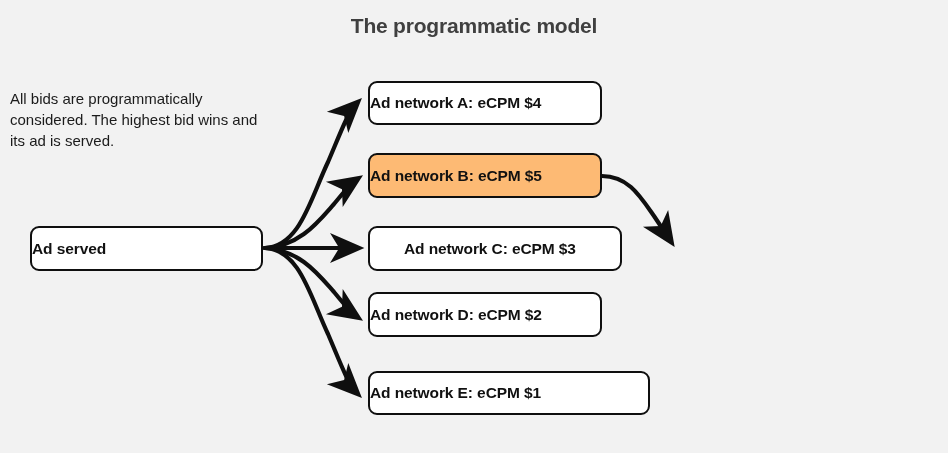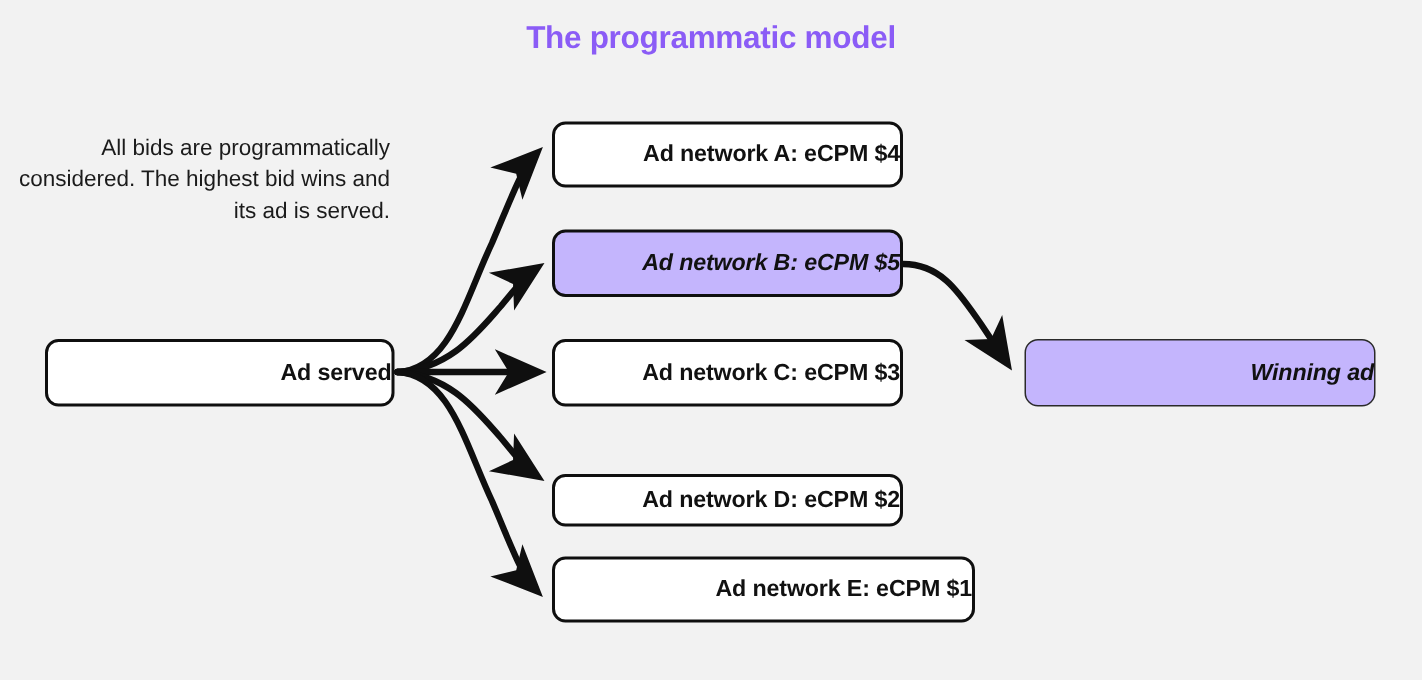--- a/index.html
+++ b/index.html
@@ -20,51 +20,49 @@
     height: 453px;
   }
   .title {
     position: absolute;
     left: 0;
     top: 14px;
     width: 948px;
     text-align: center;
     font-size: 21px;
     font-weight: bold;
-    color: #8b5cf6;
+    color: #404040;
     letter-spacing: -0.2px;
   }
   .side-note {
     position: absolute;
     left: 10px;
     top: 88px;
     width: 250px;
-    text-align: right;
     font-size: 15px;
     line-height: 21px;
     color: #1b1b1b;
   }
   .node {
     position: absolute;
     box-sizing: border-box;
     border: 2px solid #0f0f0f;
     border-radius: 9px;
     background: #ffffff;
     display: flex;
     align-items: center;
-    justify-content: flex-end;
+    justify-content: flex-start;
     font-size: 15.5px;
     font-weight: bold;
     color: #111111;
     letter-spacing: -0.1px;
     white-space: nowrap;
   }
   .node.green {
-    background: #c4b5fd;
-    font-style: italic;
+    background: #fdba74;
   }
   .node.soft {
     border-width: 1.5px;
     border-color: #2a2a2a;
   }
   #arrows {
     position: absolute;
     left: 0;
     top: 0;
     width: 948px;
@@ -102,29 +100,26 @@
   </div>
 
   <div class="node" style="left:368px; top:81px; width:234px; height:44px;">
     <span>Ad network A: eCPM $4</span>
   </div>
 
   <div class="node green" style="left:368px; top:153px; width:234px; height:45px;">
     <span>Ad network B: eCPM $5</span>
   </div>
 
-  <div class="node" style="left:368px; top:226px; width:234px; height:45px;">
+  <div class="node" style="left:368px; top:226px; width:254px; height:45px;padding-left:34px;">
     <span>Ad network C: eCPM $3</span>
   </div>
 
-  <div class="node" style="left:368px; top:316px; width:234px; height:35px;">
+  <div class="node" style="left:368px; top:292px; width:234px; height:45px;">
     <span>Ad network D: eCPM $2</span>
   </div>
 
   <div class="node" style="left:368px; top:371px; width:282px; height:44px;">
     <span>Ad network E: eCPM $1</span>
   </div>
 
-  <div class="node green soft" style="left:683px; top:226px; width:234px; height:45px;">
-    <span>Winning ad</span>
-  </div>
 
 </div>
 
 </body></html>

